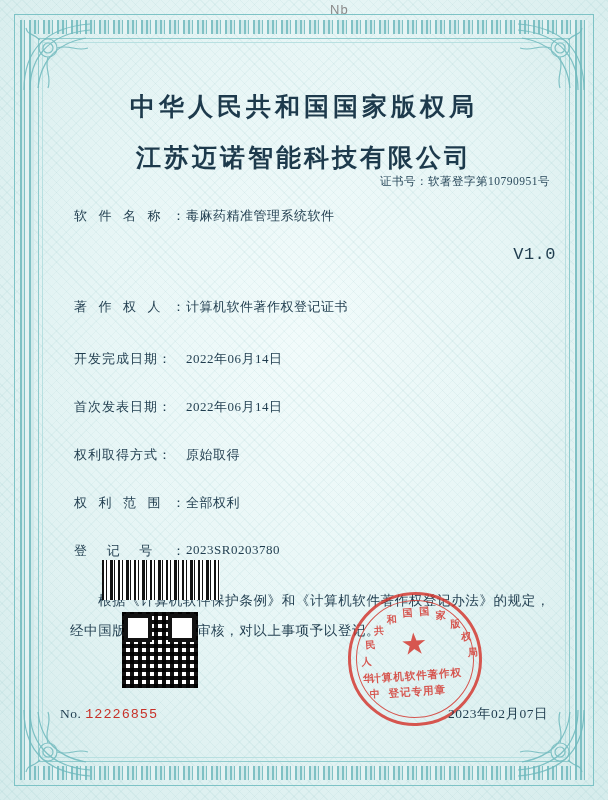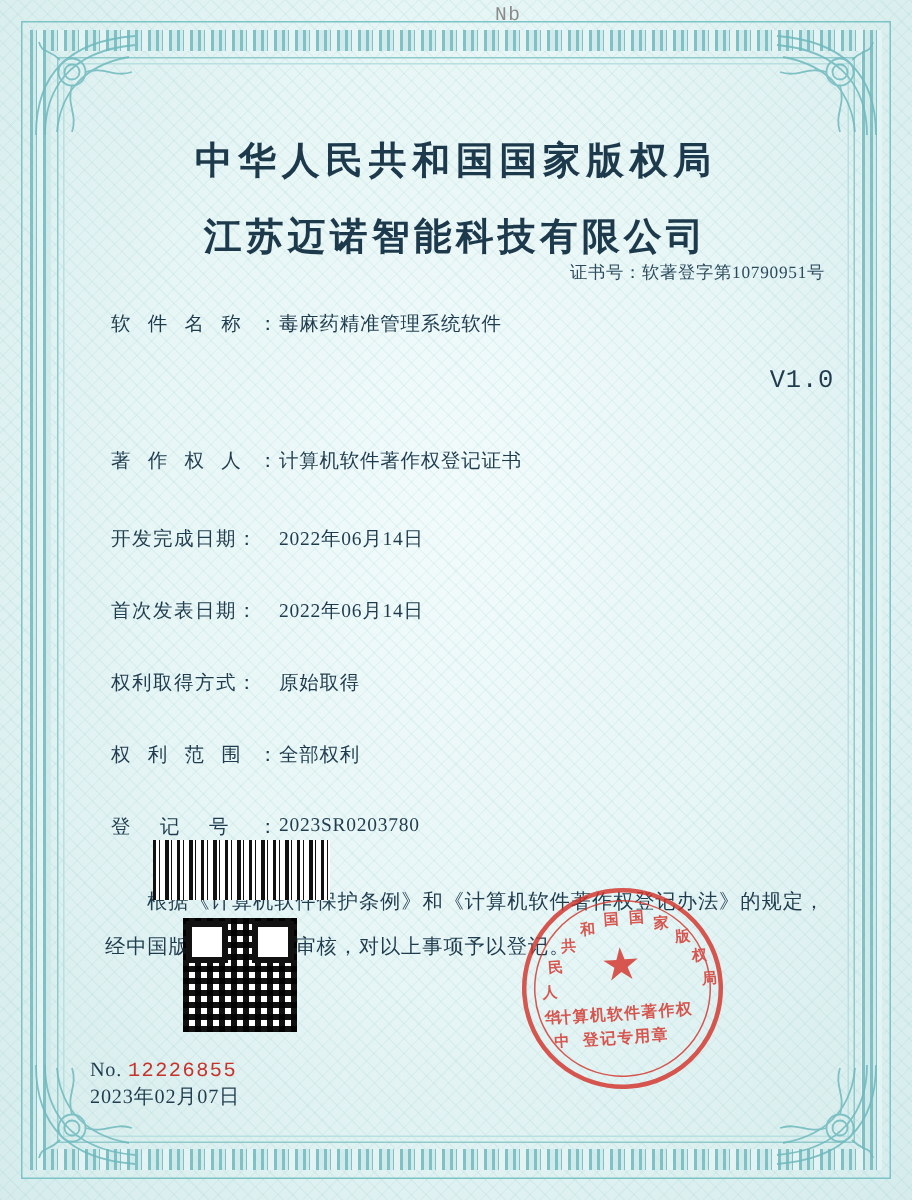--- a/index.html
+++ b/index.html
@@ -76,21 +76,21 @@
   .corner.tl { left: 18px;  top: 18px; }
   .corner.tr { right: 18px; top: 18px;  transform: scaleX(-1); }
   .corner.bl { left: 18px;  bottom: 18px; transform: scaleY(-1); }
   .corner.br { right: 18px; bottom: 18px; transform: scale(-1,-1); }
 
   
   .annotation {
     position: absolute;
     top: 2px;
     left: 330px;
-    font-family: Liberation Mono, monospace;
+    font-family: Liberation Sans, sans-serif;
     font-size: 13px;
     color: #8a8a8a;
     letter-spacing: 1px;
   }
 
   
   .content {
     position: absolute;
     left: 52px;
     right: 52px;
@@ -268,21 +268,20 @@
   .footer {
     position: absolute;
     left: 60px;
     right: 60px;
     top: 705px;
     display: flex;
     justify-content: space-between;
     align-items: baseline;
     font-size: 13.5px;
     color: #1f3c4e;
-    flex-direction: column;
   }
   .footer .serial {
     letter-spacing: 0.5px;
   }
   .footer .serial .num {
     color: #c8322a;
     font-family: "Liberation Mono", monospace;
     letter-spacing: 1px;
   }
   .footer .date {

